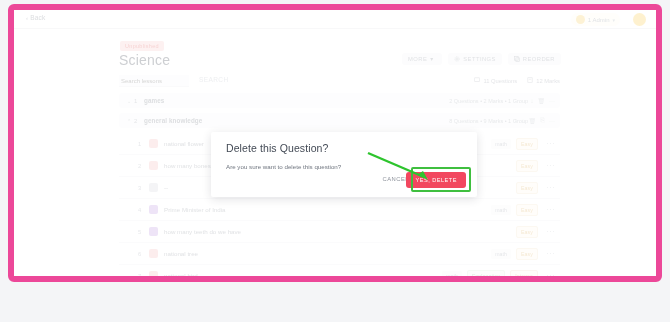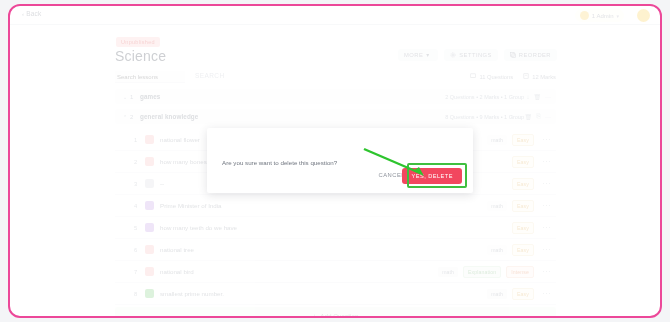--- a/index.html
+++ b/index.html
@@ -1,22 +1,22 @@
 <!DOCTYPE html>
 <html><head>
 <meta charset="utf-8">
 <style>
   html,body{margin:0;padding:0;background:#ffffff;}
   body{width:670px;height:322px;overflow:hidden;font-family:"Liberation Sans",sans-serif;}
 
   #screen{position:relative;width:670px;height:322px;background:#f4f5f7;}
 
   
-  .frame{position:absolute;left:8px;top:4px;width:654px;height:314px;background:#ffffff;
-         border:2px solid #ec4899;border-radius:12px;overflow:hidden;box-sizing:border-box;}
+  .frame{position:absolute;left:8px;top:4px;width:654px;height:278px;background:#ffffff;
+         border:6px solid #ec4899;border-radius:6px;overflow:hidden;box-sizing:border-box;}
 
   
   .page{position:absolute;inset:0;opacity:.30;}
 
   
   .topbar{position:absolute;left:0;top:0;right:0;height:19px;background:#ffffff;
           border-bottom:1px solid #e9eaee;box-sizing:border-box;}
   .back{position:absolute;left:12px;top:4px;font-size:6.5px;color:#8a8f99;letter-spacing:.2px;}
   .back .chev{margin-right:2px;font-size:6px;}
 
@@ -273,20 +273,21 @@
 
           <div class="addrow">
             <span class="plus">+</span>
             <span>Add Question</span>
           </div>
         </div>
       </div>
     </div>
 
     <div class="modal">
+      <div class="m-title">Delete this Question?</div>
       <div class="m-body">Are you sure want to delete this question?</div>
       <div class="m-cancel">CANCEL</div>
       <button class="m-delete">YES, DELETE</button>
       <div class="hl-box"></div>
     </div>
 
     <svg class="arrow" viewBox="0 0 72 34">
       <line x1="2" y1="3" x2="58" y2="27" stroke="#2ec42e" stroke-width="2.4"></line>
       <polygon points="62,30 51,25 57,21" fill="#2ec42e"></polygon>
     </svg>

